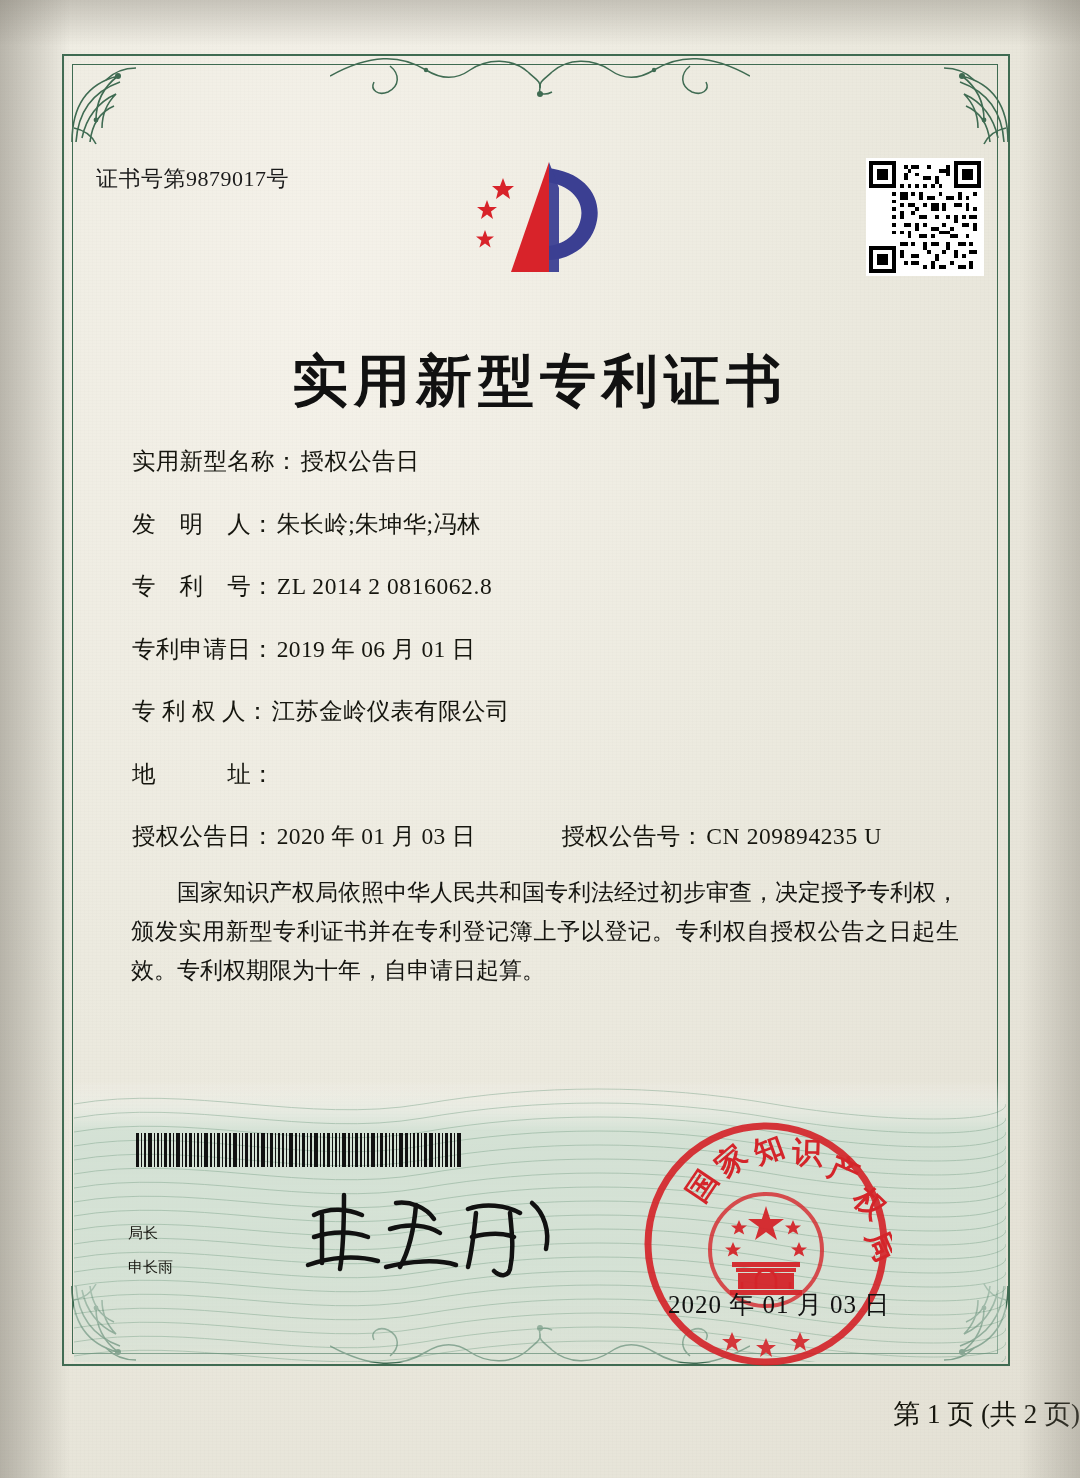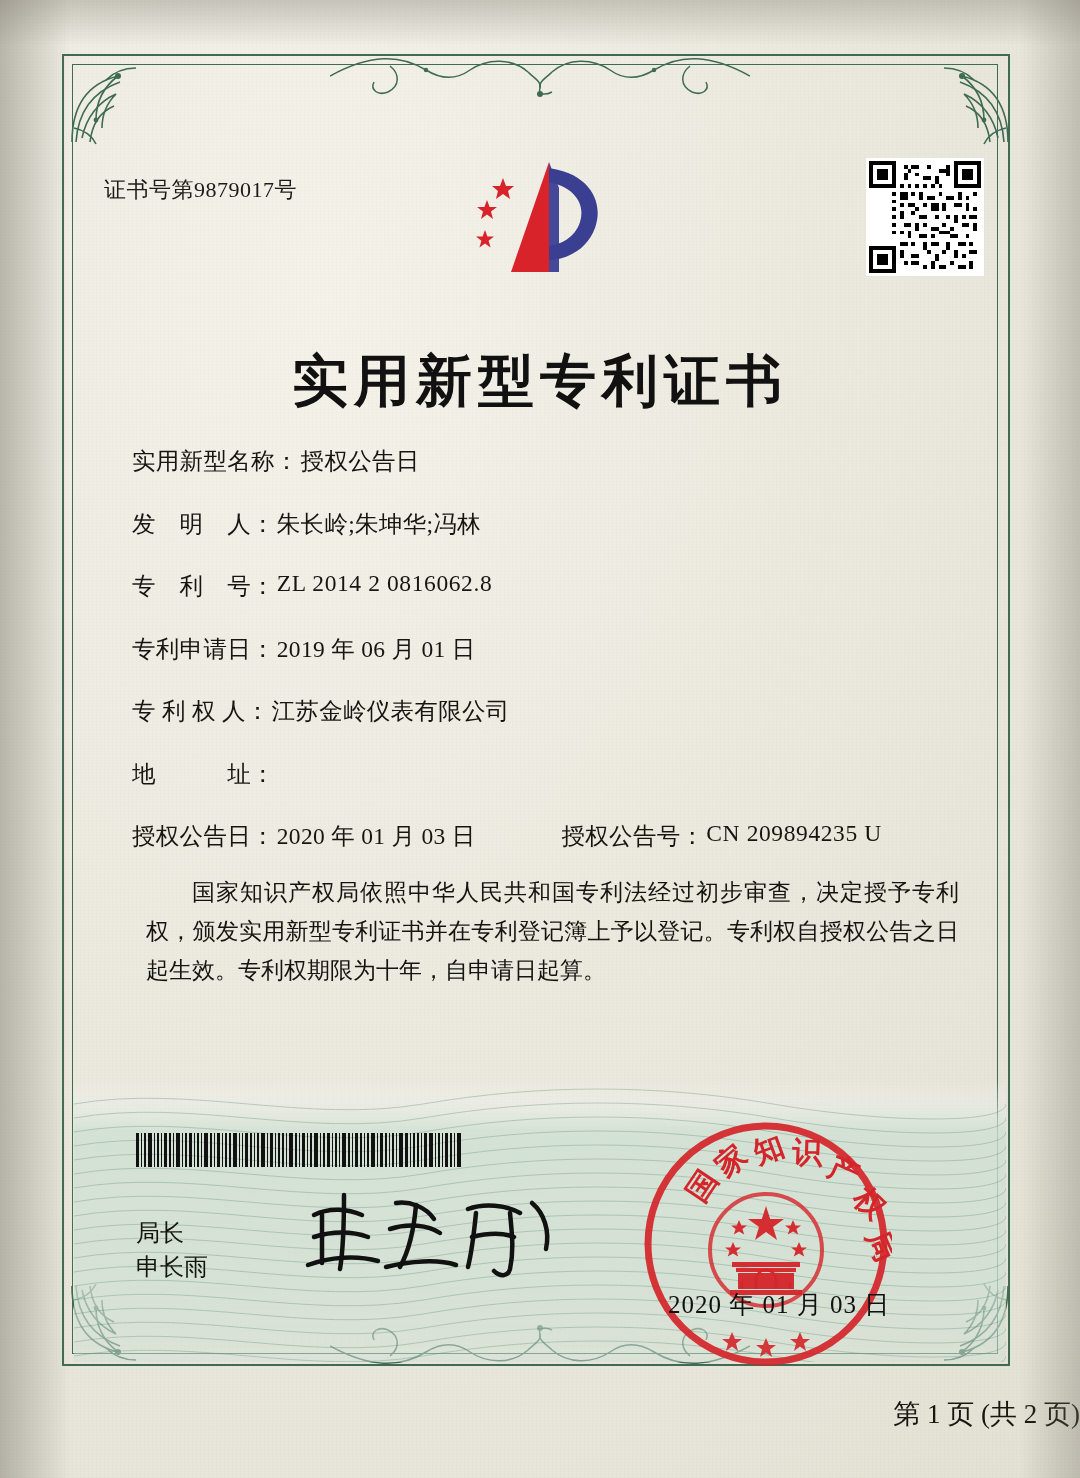--- a/index.html
+++ b/index.html
@@ -83,26 +83,25 @@
     left: 330px; bottom: 104px;
     width: 420px; height: 56px;
     color: #3f6b52;
     transform: scaleY(-1);
   }
   .top-flourish svg, .bot-flourish svg { width:100%; height:100%; display:block; }
 
   
   .cert-no {
     position: absolute;
-    left: 104px; top: 164px;
+    left: 96px; top: 164px;
     font-size: 22px;
     color: #1b1b1b;
     letter-spacing: .5px;
     font-family: "Liberation Serif", serif;
-    margin-top: 11px;
   }
 
   
   .emblem {
     position: absolute;
     left: 455px; top: 148px;
     width: 170px; height: 140px;
   }
   .emblem svg { width: 100%; height: 100%; }
 
@@ -130,21 +129,21 @@
   }
 
   
   .fields {
     position: absolute;
     left: 132px; top: 445px;
     width: 820px;
   }
   .row {
     display: flex;
-    align-items: flex-start;
+    align-items: center;
     font-size: 23.5px;
     color: #16160f;
     margin-bottom: 30.5px;
     letter-spacing: .3px;
   }
   .lbl {
     white-space: pre;
     flex: 0 0 auto;
   }
   .val {
@@ -162,21 +161,21 @@
   .paras {
     position: absolute;
     left: 131px; top: 873px;
     width: 828px;
     font-size: 23px;
     line-height: 39px;
     color: #141410;
     text-align: justify;
   }
   .paras p {
-    margin: 0 0 6px 15px;
+    margin: 0 0 6px 0;
     text-indent: 2em;
   }
 
   
   .band {
     position: absolute;
     left: 74px; right: 74px;
     top: 1080px; height: 282px;
     overflow: hidden;
     opacity: .85;
@@ -194,22 +193,22 @@
   .barcode i {
     display: inline-block;
     background: #111;
     height: 34px;
     margin-right: 2px;
   }
 
   
   .sig-label {
     position: absolute;
-    left: 136px; top: 1216px;
-    font-size: 24px;
+    left: 128px; top: 1216px;
+    font-size: 15px;
     color: #15150f;
     line-height: 34px;
   }
   .sig-hand {
     position: absolute;
     left: 300px; top: 1185px;
     width: 260px; height: 100px;
     color: #111;
   }
   .sig-hand svg { width: 100%; height: 100%; }

